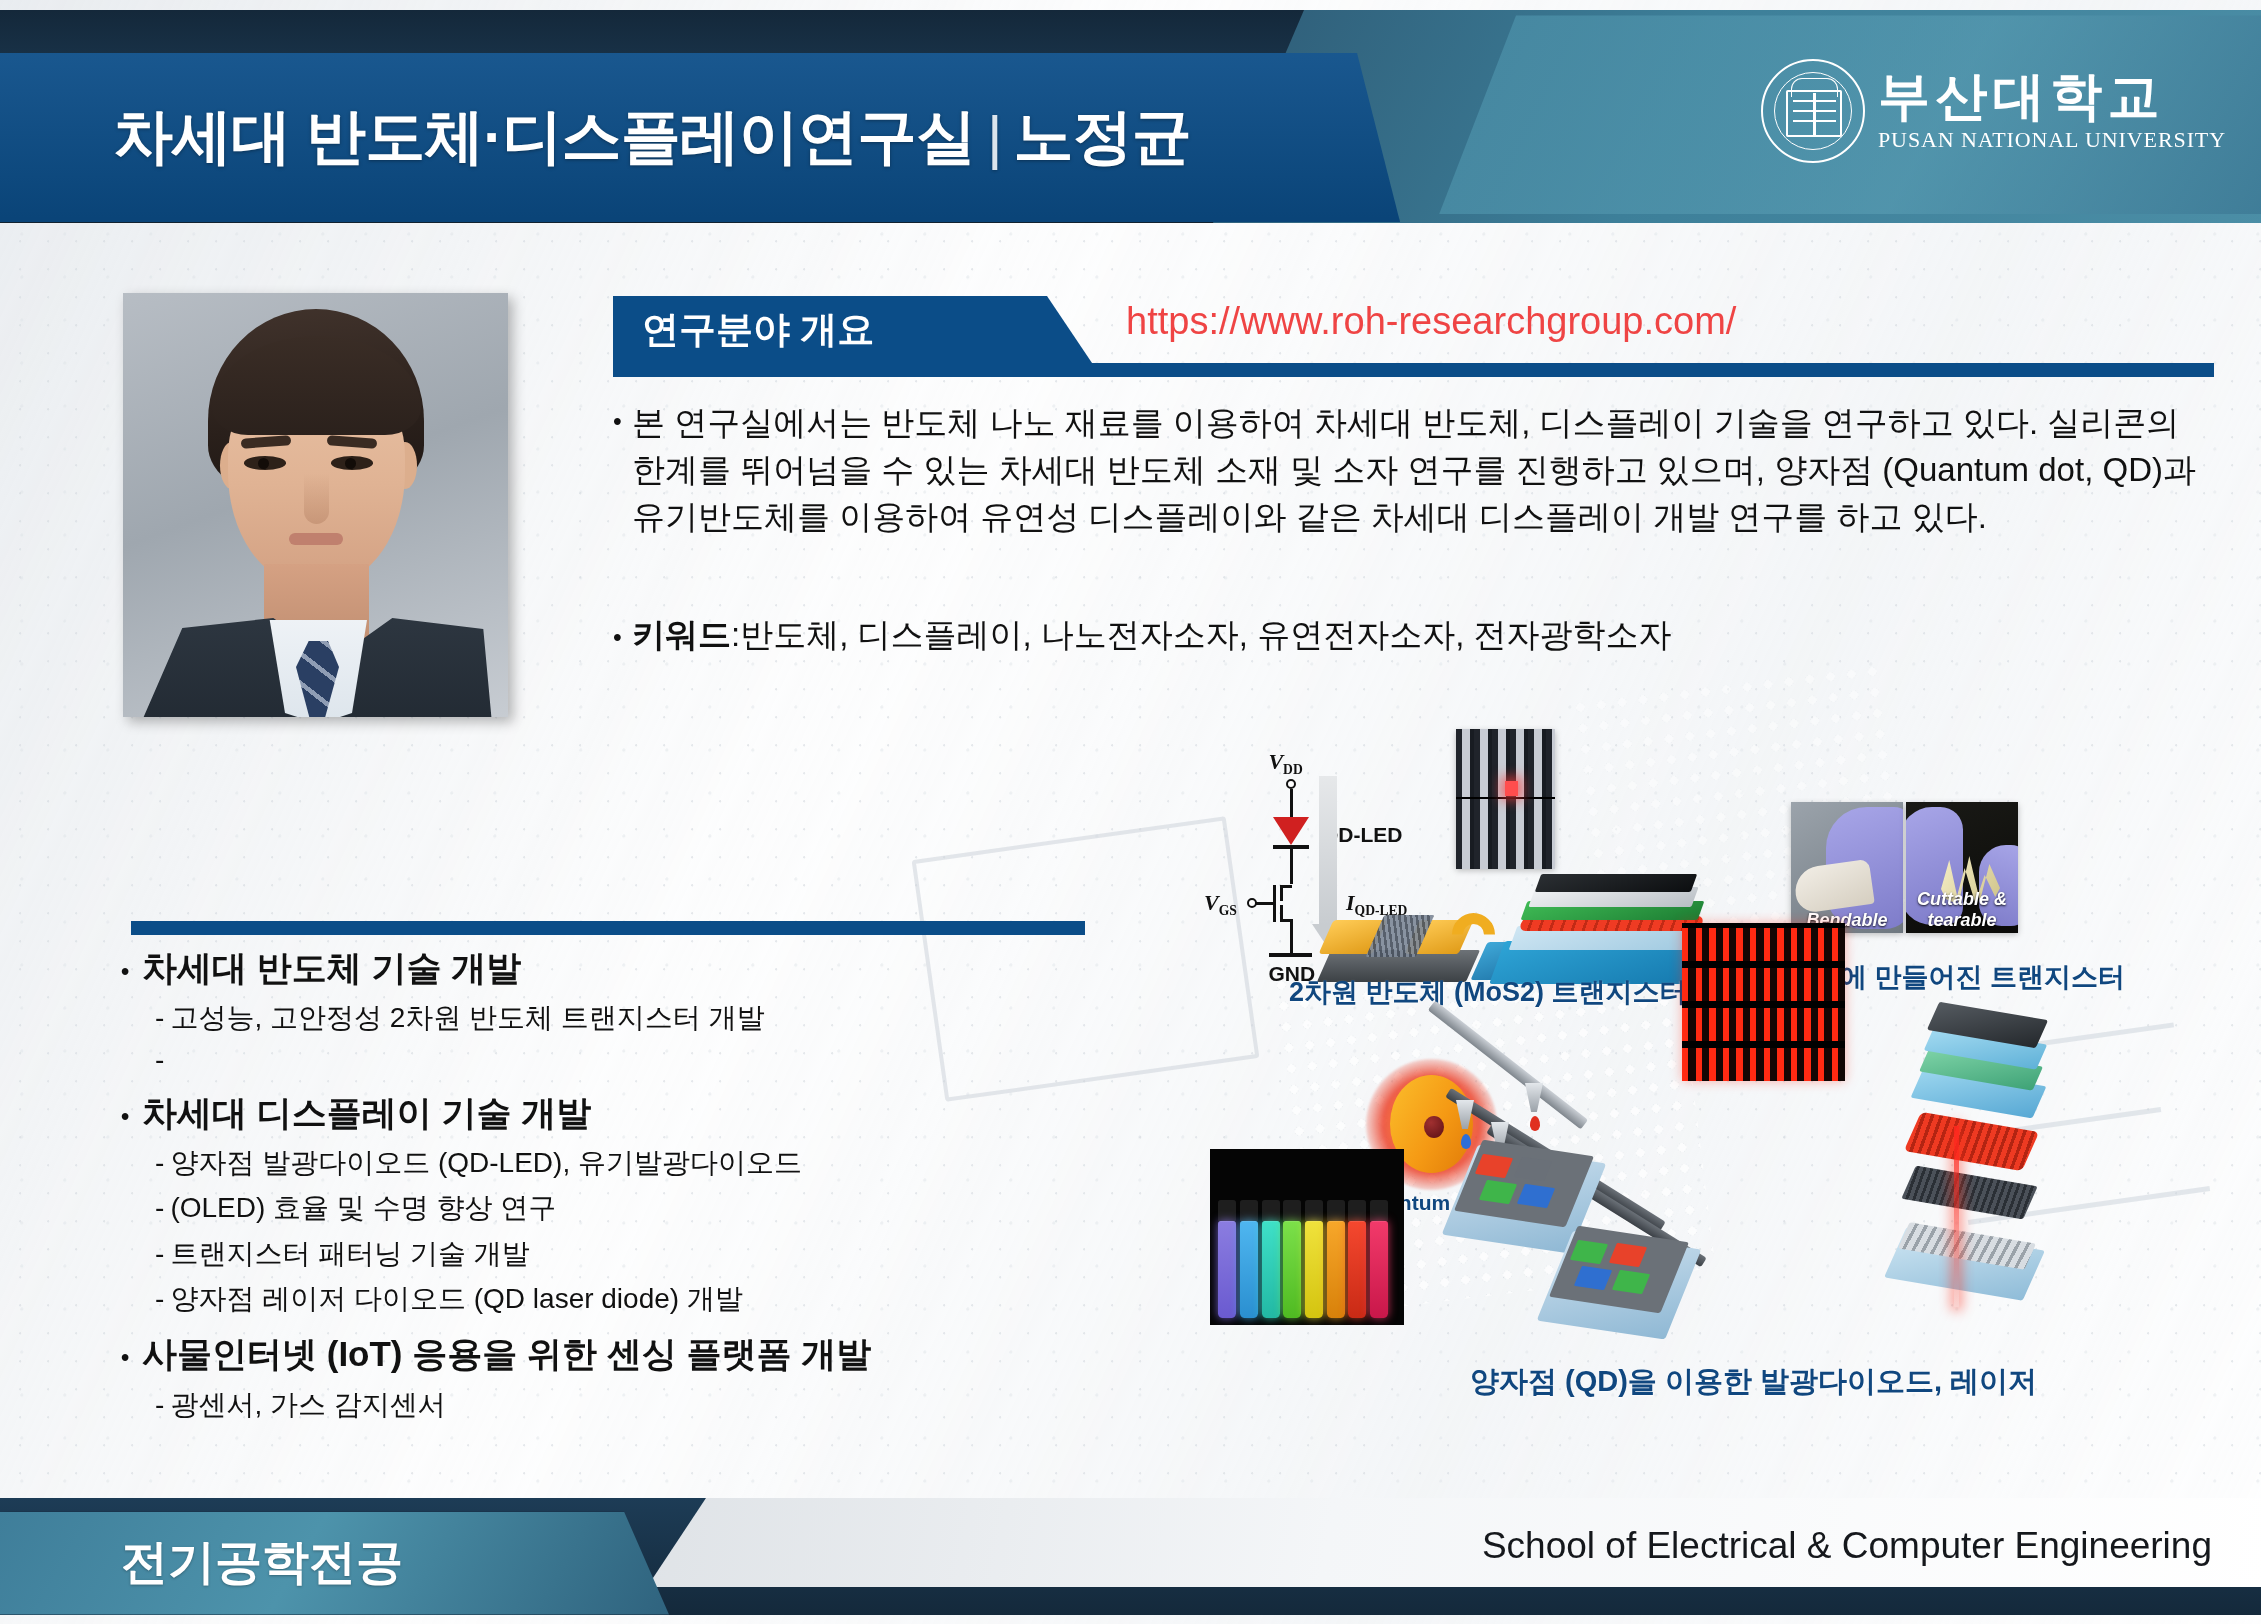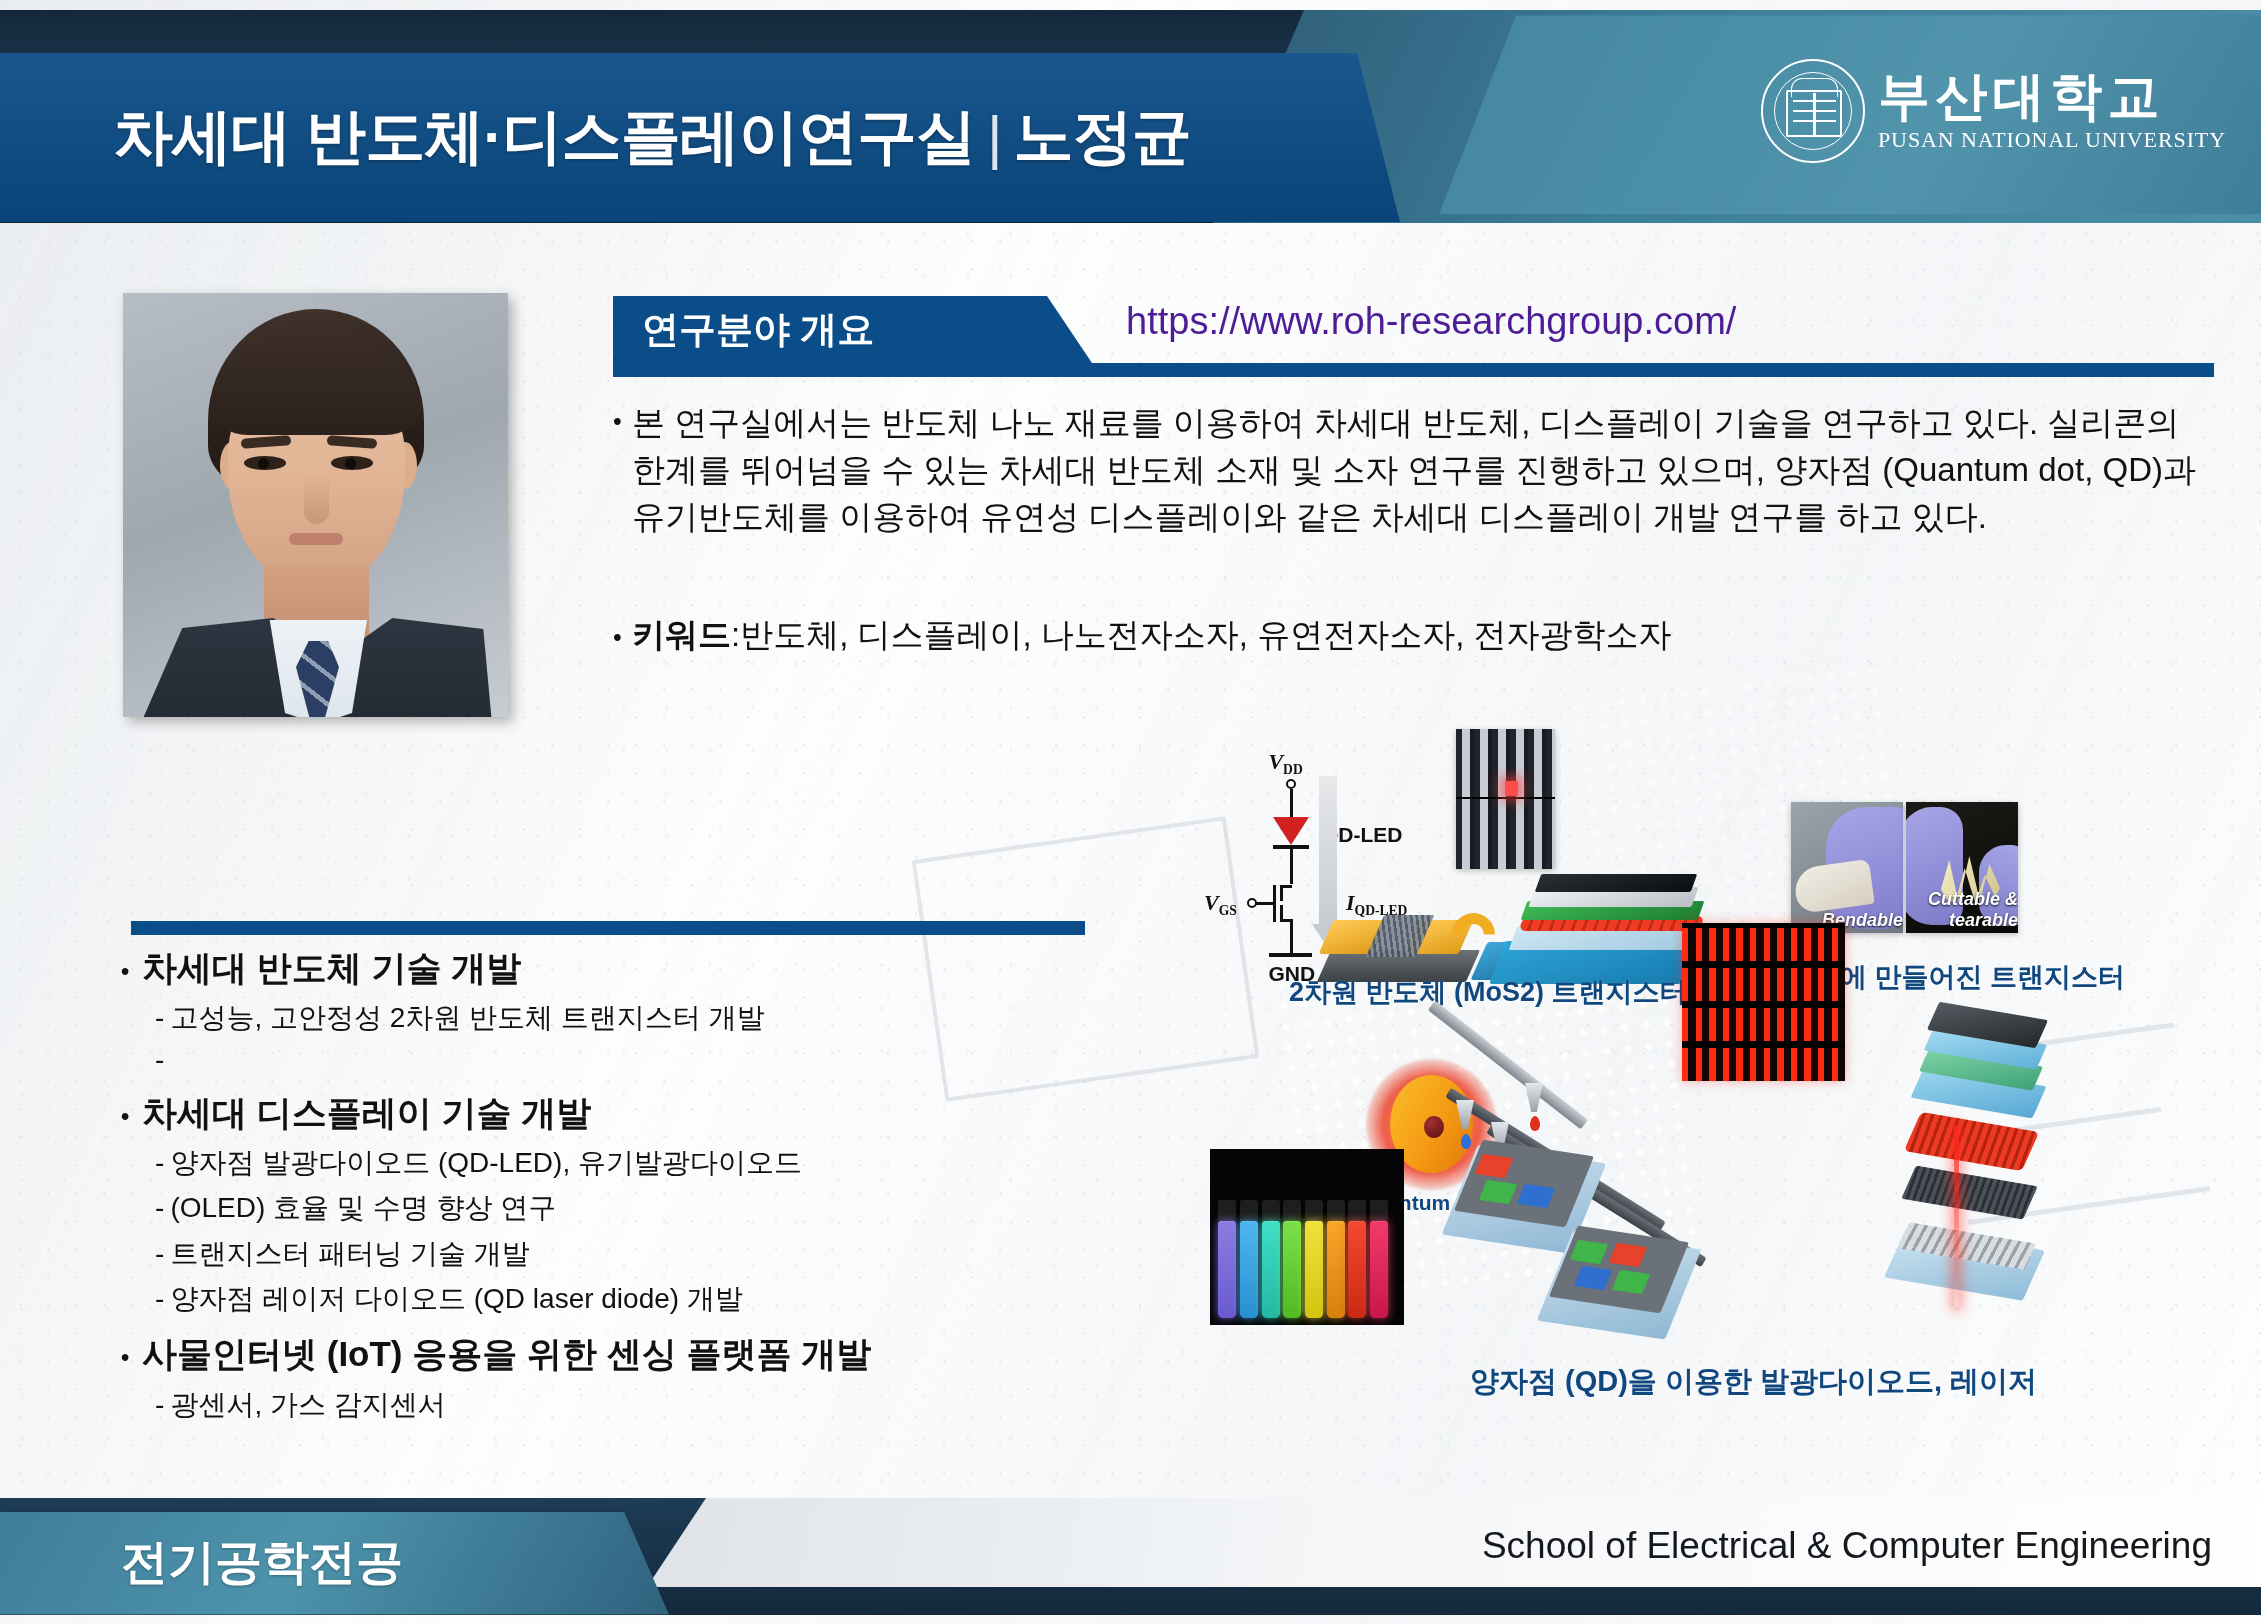--- a/index.html
+++ b/index.html
@@ -204,21 +204,21 @@
   
   #ribbon2 { left: 131px; top: 852px; width: 954px; height: 84px; }
   #ribbon2 .tab {
     width: 538px; height: 69px; font-size: 37px;
     clip-path: polygon(0 0, 493px 0, 538px 100%, 0 100%);
   }
   #ribbon2 .bar { top: 69px; width: 954px; }
 
   .site-url {
     position: absolute; left: 1126px; top: 300px;
-    font-size: 38px; color: #4c1d95; font-weight: 400; white-space: nowrap;
+    font-size: 38px; color: #ef4444; font-weight: 400; white-space: nowrap;
   }
 
   
   .overview {
     position: absolute; left: 613px; top: 400px; width: 1583px;
   }
   .ov-bullet {
     display: flex; align-items: flex-start;
     font-size: 33px; line-height: 1.42; color: #111111;
   }
@@ -380,21 +380,21 @@
     position:absolute; right: -11px; top: 43px; width: 50px; height: 81px;
     background: linear-gradient(200deg,#a8a6e8,#7d7bc9); border-radius: 27px 18px 18px 22.6px;
   }
   .tile-cut .strip {
     position:absolute; left: 35px; top: 51px; width: 59px; height: 50px;
     background: linear-gradient(120deg,#f6efc8,#cfc48a);
     clip-path: polygon(0 72%, 14% 14%, 30% 100%, 48% 6%, 66% 96%, 82% 22%, 100% 70%, 92% 88%, 74% 44%, 58% 100%, 40% 30%, 24% 100%, 8% 92%);
   }
   .tile-cap {
     position: absolute; bottom: 1.8px; left: 0; width: 100%;
-    text-align: right; color: #ffffff;
+    text-align: center; color: #ffffff;
     font-size: 18px; font-style: italic; font-weight: 700;
     text-shadow: 0 0.9px 2.3px rgba(0,0,0,.9);
   }
 
   
   .qdot { position: absolute; left: 181px; top: 335px; width: 131px; height: 131px; }
   .qdot .glow {
     position:absolute; inset:0; border-radius:50%;
     background: radial-gradient(circle, rgba(255,120,30,.95) 24%, rgba(235,55,30,.8) 52%, rgba(220,40,20,0) 76%);
     filter: blur(0.9px);

